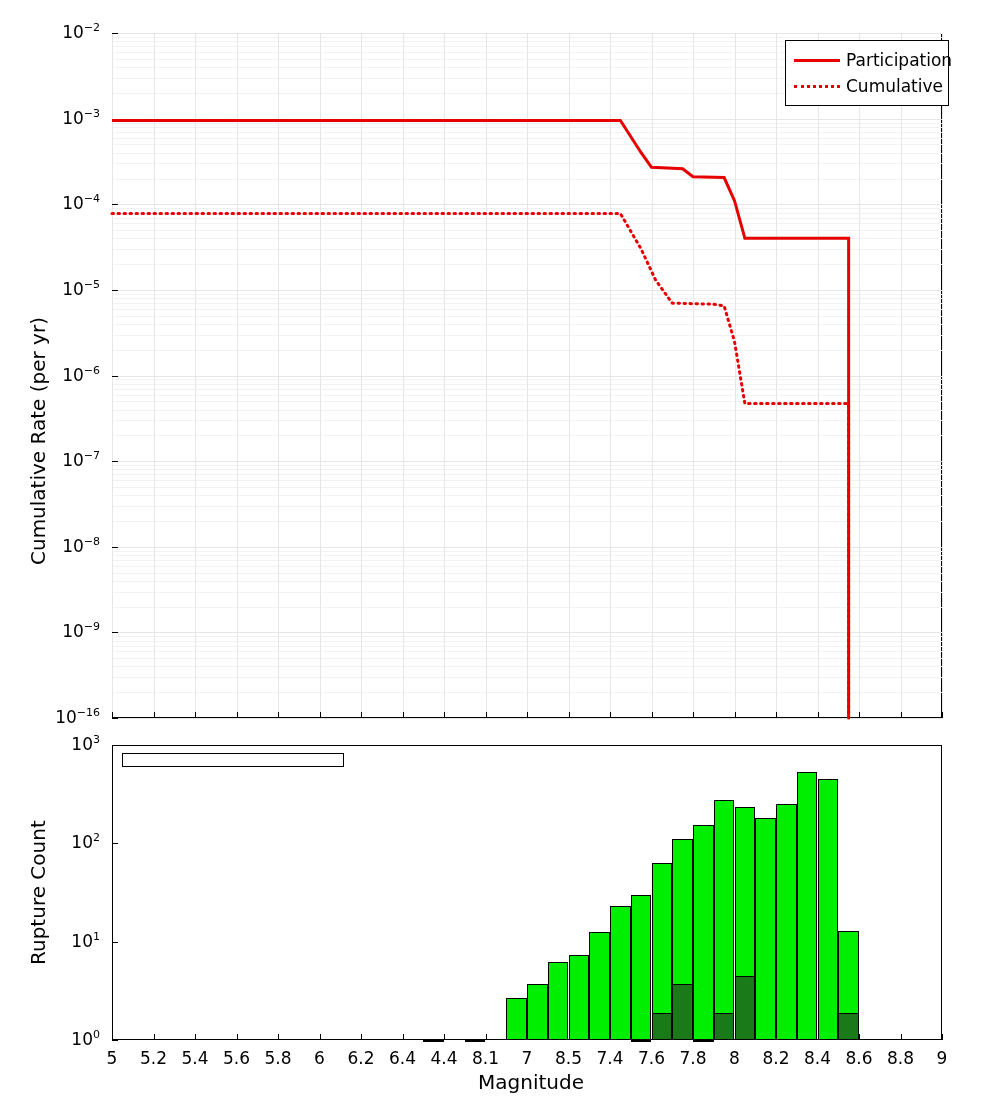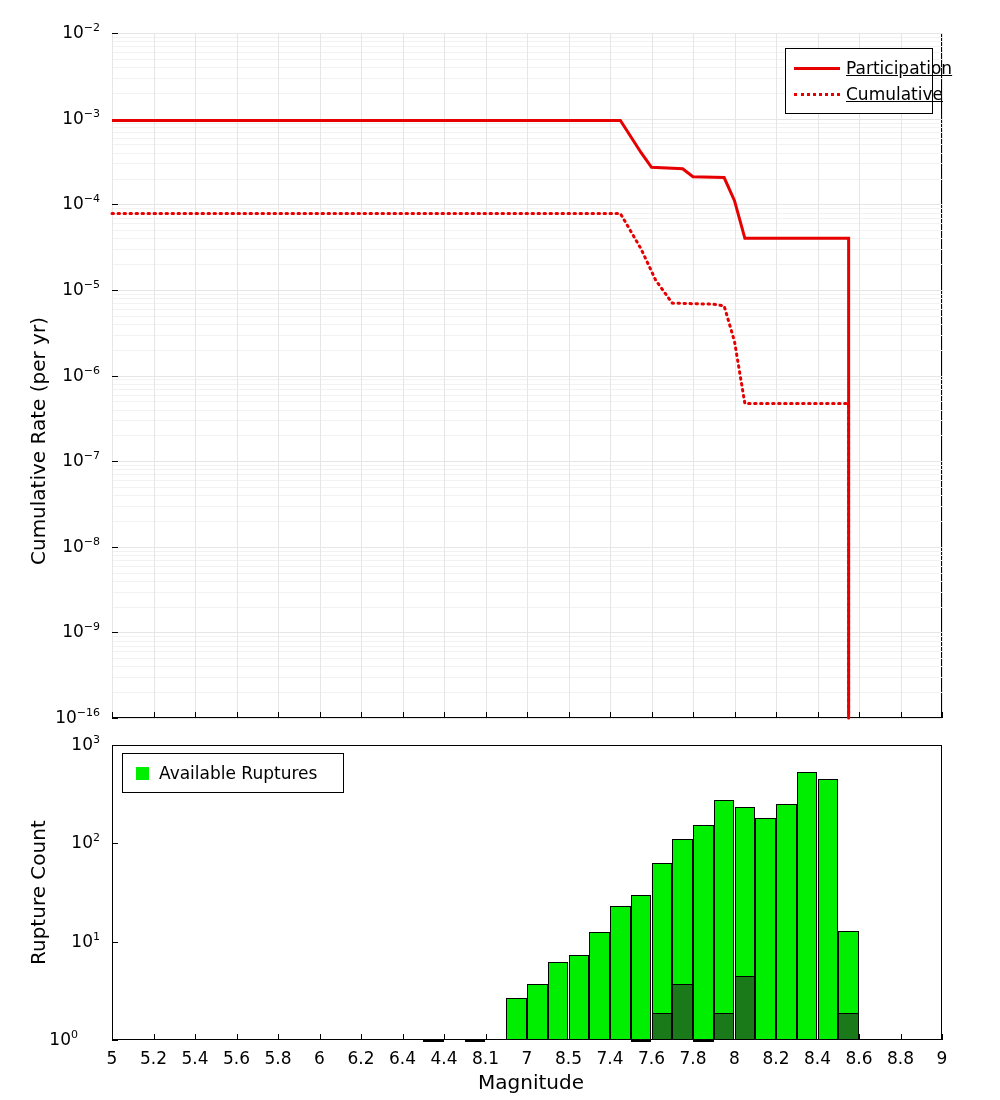--- a/index.html
+++ b/index.html
@@ -173,39 +173,39 @@
       <div class="tick" style="left: 788.5px; top: 679px; width: 1px; height: 6px;"></div>
       <div class="tick" style="left: 830px; top: 679px; width: 1px; height: 6px;"></div>
       <svg width="830" height="685">
         <path d="M0.00 87.53 L508.38 87.53 L529.13 119.70 L539.50 134.31 L570.63 135.72 L581.00 143.66 L612.13 144.56 L622.50 167.71 L632.88 205.32 L726.25 205.32 L736.63 205.32 L736.63 685.00 " fill="none" stroke="#e60000" stroke-width="3"></path>
         <path d="M0.00 180.49 L508.38 180.49 L529.13 216.02 L543.65 247.12 L560.25 270.14 L601.75 271.22 L612.13 272.89 L622.50 308.43 L632.88 370.58 L726.25 370.58 L736.63 370.58 L736.63 685.00 " fill="none" stroke="#e60000" stroke-width="3" stroke-dasharray="1.5,4.5" stroke-linecap="round"></path>
       </svg>
     </div>
 
   <div class="axislabel rot" style="left:26px;top:565px;">Cumulative Rate (per yr)</div>
 
-  <div id="toplegend" class="legend" style="left:785px;top:48px;width:148px;text-decoration:underline;">
+  <div id="toplegend" class="legend" style="left:785px;top:40px;width:164px;">
     <div class="legrow">
       <span class="swatchwrap">
           <span class="lineswatch"></span>
         </span>
       <span class="lbl">Participation</span>
     </div>
     <div class="legrow">
       <span class="swatchwrap">
           <span class="dotswatch"></span>
         </span>
       <span class="lbl">Cumulative</span>
     </div>
   </div>
 
   <div id="botplot" class="plotbox" style="left:112px;top:745px;width:830px;height:295px;"></div>
   <div id="botlayer" style="position:absolute;left:112px;top:745px;width:830px;height:295px;">
       <div class="tick" style="left: 0px; top: 295px; width: 6px; height: 1px;"></div>
-      <div class="ticklabel" style="right: 864px; top: 283px; text-align: right; position: absolute;">10<span style="font-size:11px;vertical-align:super">0</span></div>
+      <div class="ticklabel" style="right: 842px; top: 283px; text-align: right; position: absolute;">10<span style="font-size:11px;vertical-align:super">0</span></div>
       <div class="tick" style="left: 0px; top: 196.7px; width: 6px; height: 1px;"></div>
       <div class="ticklabel" style="right: 842px; top: 184.7px; text-align: right; position: absolute;">10<span style="font-size:11px;vertical-align:super">1</span></div>
       <div class="tick" style="left: 0px; top: 98.3px; width: 6px; height: 1px;"></div>
       <div class="ticklabel" style="right: 842px; top: 86.3px; text-align: right; position: absolute;">10<span style="font-size:11px;vertical-align:super">2</span></div>
       <div class="tick" style="left: 0px; top: 0px; width: 6px; height: 1px;"></div>
       <div class="ticklabel" style="right: 842px; top: -12px; text-align: right; position: absolute;">10<span style="font-size:11px;vertical-align:super">3</span></div>
       <div class="tick" style="left: 0px; top: 289px; width: 1px; height: 6px;"></div>
       <div class="ticklabel" style="left: 0px; top: 303px; transform: translateX(-50%);">5</div>
       <div class="tick" style="left: 41.5px; top: 289px; width: 1px; height: 6px;"></div>
       <div class="ticklabel" style="left: 41.5px; top: 303px; transform: translateX(-50%);">5.2</div>
@@ -272,20 +272,14 @@
       <div class="bar" style="left: 581px; top: 295px; width: 20.7px; height: 1px; background: rgb(26, 122, 26); border: 1px solid rgb(0, 0, 0); z-index: 2;"></div>
       <div class="bar" style="left: 601.8px; top: 267.6px; width: 20.7px; height: 27.4px; background: rgb(26, 122, 26); border: 1px solid rgb(0, 0, 0); z-index: 2;"></div>
       <div class="bar" style="left: 622.5px; top: 230.8px; width: 20.8px; height: 64.2px; background: rgb(26, 122, 26); border: 1px solid rgb(0, 0, 0); z-index: 2;"></div>
       <div class="bar" style="left: 726.3px; top: 267.6px; width: 20.8px; height: 27.4px; background: rgb(26, 122, 26); border: 1px solid rgb(0, 0, 0); z-index: 2;"></div>
     </div>
 
   <div class="axislabel rot" style="left:26px;top:965px;">Rupture Count</div>
   <div class="axislabel" style="left:478px;top:1070px;">Magnitude</div>
 
   <div id="botlegend" class="legend" style="left:122px;top:753px;width:222px;">
-    <div class="legrow">
-      <span class="swatchwrap" style="width:22px;">
-          <span class="boxswatch" style="background:#00ee00;border:1px solid #00ee00;"></span>
-        </span>
-      <span class="lbl">Available Ruptures</span>
-    </div>
   </div>
 </div>
 
 </body></html>

